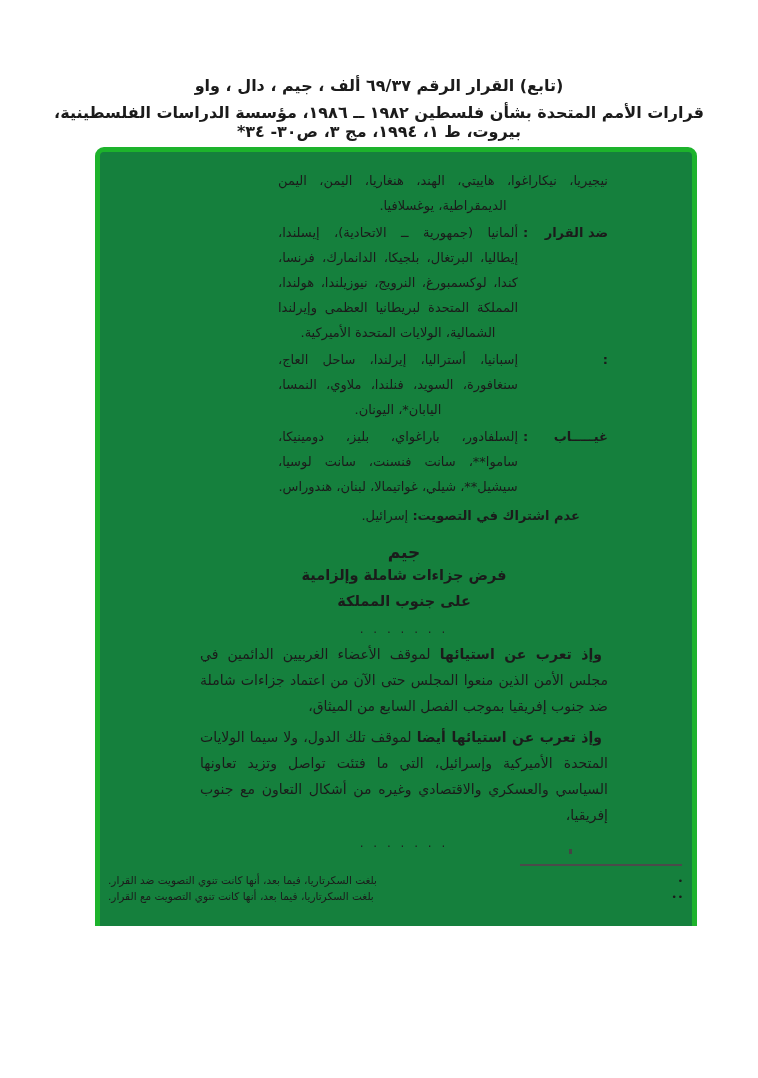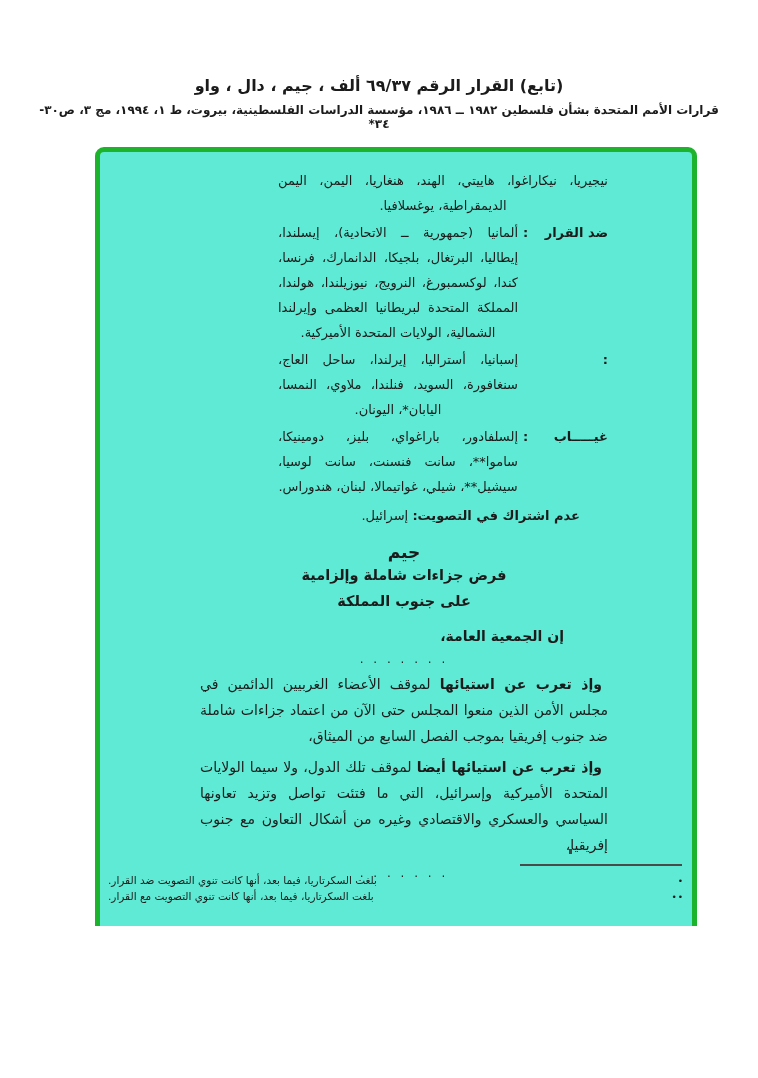--- a/index.html
+++ b/index.html
@@ -2,26 +2,26 @@
 <html lang="ar"><head>
 <meta charset="utf-8">
 <style>
   html,body{margin:0;padding:0;background:#ffffff;}
   body{width:758px;height:1078px;font-family:"DejaVu Sans",sans-serif;color:#1b1b1b;}
   .page{position:relative;width:758px;height:926px;background:#ffffff;overflow:hidden;}
 
   
   .header{position:absolute;top:76px;left:30px;right:30px;text-align:center;direction:rtl;}
   .header-title{font-size:16px;font-weight:bold;}
-  .header-source{font-size:12px;font-weight:bold;margin-top:8px;}
+  .header-source{font-size:16px;font-weight:bold;margin-top:8px;}
 
   
   .frame{position:absolute;left:95px;top:147px;width:602px;height:828px;
          border:5px solid #1db32c;border-radius:9px;box-sizing:border-box;
-         background:#5eead4;overflow:hidden;}
+         background:#15803d;overflow:hidden;}
 
   .content{position:absolute;top:16px;right:84px;left:100px;direction:rtl;}
 
   
   .votes{width:330px;font-size:13px;line-height:25px;}
   .cont-list{text-align:justify;text-align-last:center;}
   .vote-row{display:flex;margin-top:2px;}
   .vote-label{flex:0 0 90px;display:flex;justify-content:space-between;
               padding-left:5px;box-sizing:border-box;font-weight:bold;}
   .vote-list{flex:1;text-align:justify;text-align-last:center;}
@@ -92,21 +92,20 @@
         <div class="no-part">
           <span class="no-part-label">عدم اشتراك في التصويت:</span><span> إسرائيل.</span>
         </div>
       </div>
 
       <div class="section">
         <div class="sec-letter">جيم</div>
         <div class="sec-title first">فرض جزاءات شاملة وإلزامية</div>
         <div class="sec-title">على جنوب المملكة</div>
 
-        <div class="opening">إن الجمعية العامة،</div>
 
         <div class="dots">. . . . . . .</div>
 
         <div class="para">
           <span class="lead">وإذ تعرب عن استيائها</span><span> لموقف الأعضاء الغربيين الدائمين في مجلس الأمن الذين منعوا المجلس حتى الآن من اعتماد جزاءات شاملة ضد جنوب إفريقيا بموجب الفصل السابع من الميثاق،</span>
         </div>
 
         <div class="para">
           <span class="lead">وإذ تعرب عن استيائها أيضا</span><span> لموقف تلك الدول، ولا سيما الولايات المتحدة الأميركية وإسرائيل، التي ما فتئت تواصل وتزيد تعاونها السياسي والعسكري والاقتصادي وغيره من أشكال التعاون مع جنوب إفريقيا،</span>
         </div>

